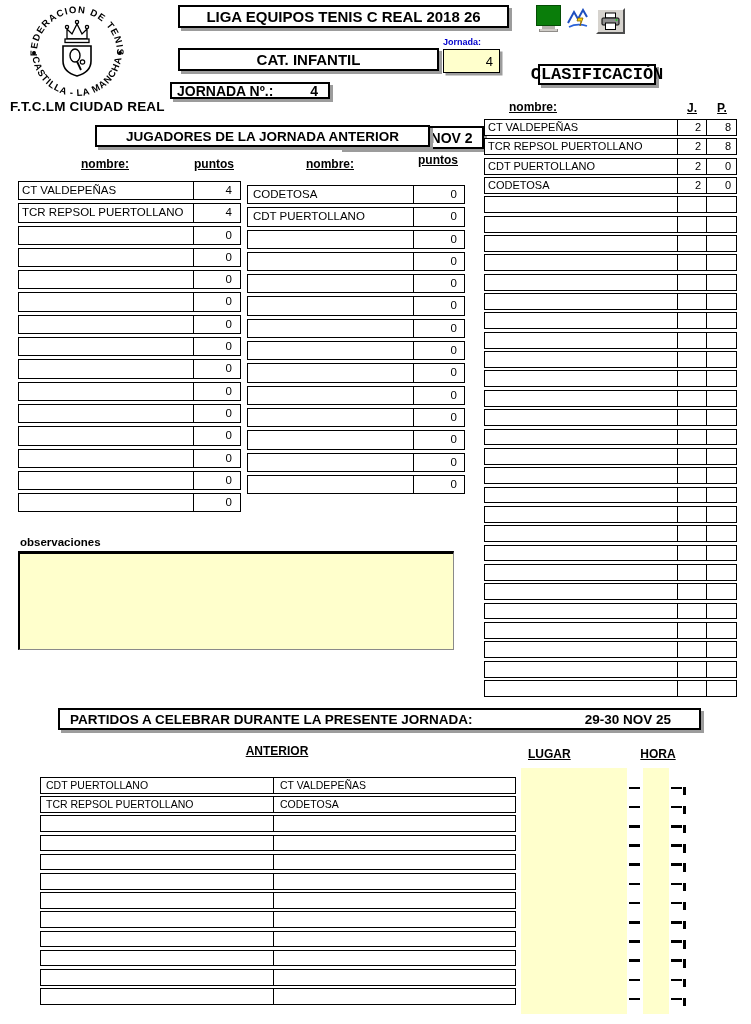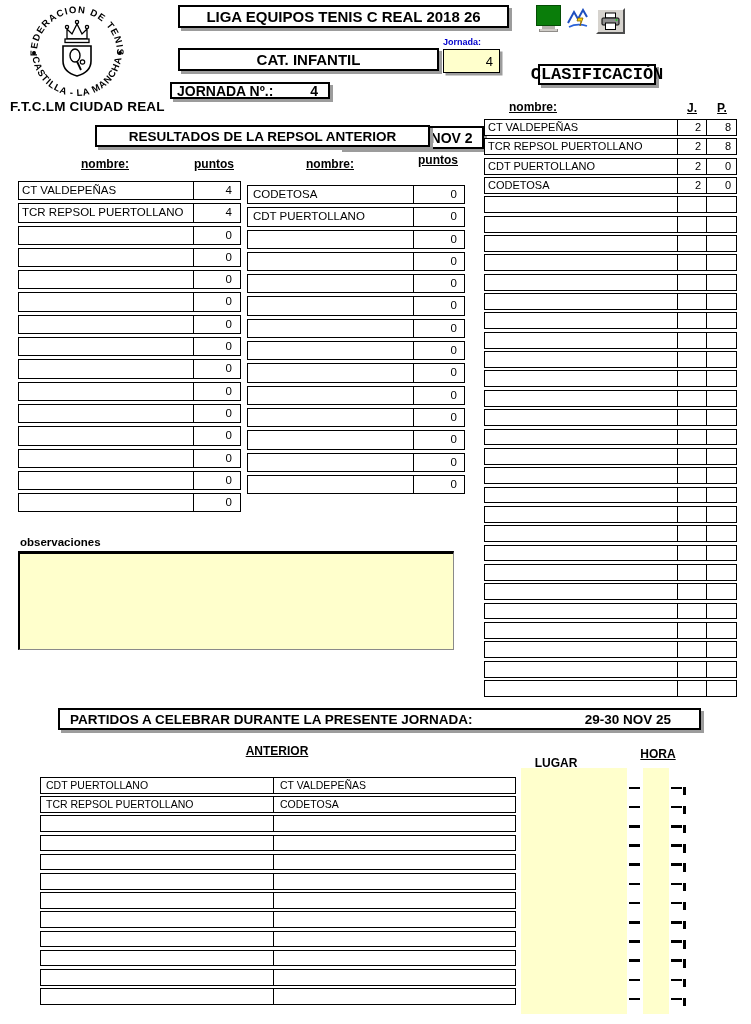--- a/index.html
+++ b/index.html
@@ -273,21 +273,21 @@
         <div class="cell c1"></div>
         <div class="cell c2"></div>
       </div>
       <div class="row">
         <div class="cell c0"></div>
         <div class="cell c1"></div>
         <div class="cell c2"></div>
       </div>
     </div>
 
-  <div class="box" style="left:95px;top:125px;width:335px;height:22px;font-size:13.5px;">RESULTADOS DE LA REPSOL ANTERIOR</div>
+  <div class="box" style="left:95px;top:125px;width:335px;height:22px;font-size:13.5px;">JUGADORES DE LA JORNADA ANTERIOR</div>
   <div class="abs u" style="left:65px;top:157px;width:80px;text-align:center;font-size:12px;">nombre:</div>
   <div class="abs u" style="left:191px;top:157px;width:46px;text-align:center;font-size:12px;">puntos</div>
   <div class="abs u" style="left:285px;top:157px;width:90px;text-align:center;font-size:12px;">nombre:</div>
   <div class="abs u" style="left:413px;top:153px;width:50px;text-align:center;font-size:12px;">puntos</div>
   <div id="res-left">
       <div class="row">
         <div class="cell c0">CT VALDEPEÑAS</div>
         <div class="cell c1">4</div>
       </div>
       <div class="row">
@@ -407,21 +407,21 @@
     </div>
 
   <div class="abs" style="left:20px;top:536px;font-size:11.5px;font-weight:bold;">observaciones</div>
   <div class="abs yellow" id="obs-box"></div>
 
   <div class="box" style="left:58px;top:708px;width:643px;height:22px;font-size:13.5px;justify-content:space-between;gap:12px;">
     <span style="padding-left:10px;">PARTIDOS A CELEBRAR DURANTE LA PRESENTE JORNADA:</span>
     <span style="padding-right:28px;">29-30 NOV 25</span>
   </div>
   <div class="abs u" style="left:177px;top:744px;width:200px;text-align:center;font-size:12px;">ANTERIOR</div>
-  <div class="abs u" style="left:528px;top:747px;width:56px;text-align:center;font-size:12px;margin-top:9px;">LUGAR</div>
+  <div class="abs u" style="left:528px;top:747px;width:56px;font-size:12px;">LUGAR</div>
   <div class="abs u" style="left:637px;top:747px;width:42px;text-align:center;font-size:12px;">HORA</div>
   <div id="partidos-table">
       <div class="row">
         <div class="cell c0">CDT PUERTOLLANO</div>
         <div class="cell c1">CT VALDEPEÑAS</div>
       </div>
       <div class="row">
         <div class="cell c0">TCR REPSOL PUERTOLLANO</div>
         <div class="cell c1">CODETOSA</div>
       </div>

